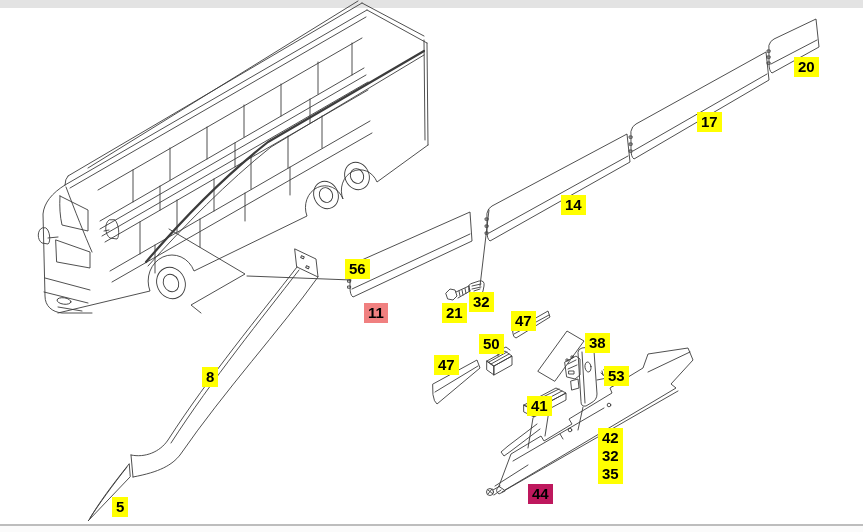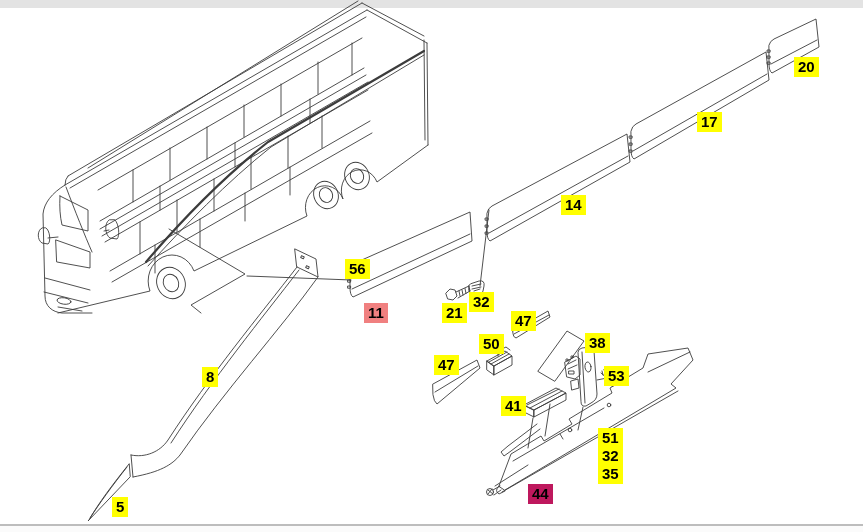--- a/index.html
+++ b/index.html
@@ -237,21 +237,21 @@
       <div class="plabel" style="left: 442px; top: 303px; background: rgb(255, 255, 0);">21</div>
       <div class="plabel" style="left: 469px; top: 292px; background: rgb(255, 255, 0);">32</div>
       <div class="plabel" style="left: 561px; top: 195px; background: rgb(255, 255, 0);">14</div>
       <div class="plabel" style="left: 697px; top: 112px; background: rgb(255, 255, 0); text-align: right;">17</div>
       <div class="plabel" style="left: 794px; top: 57px; background: rgb(255, 255, 0);">20</div>
       <div class="plabel" style="left: 434px; top: 355px; background: rgb(255, 255, 0);">47</div>
       <div class="plabel" style="left: 479px; top: 334px; background: rgb(255, 255, 0);">50</div>
       <div class="plabel" style="left: 511px; top: 311px; background: rgb(255, 255, 0);">47</div>
       <div class="plabel" style="left: 585px; top: 333px; background: rgb(255, 255, 0);">38</div>
       <div class="plabel" style="left: 604px; top: 366px; background: rgb(255, 255, 0);">53</div>
-      <div class="plabel" style="left: 501px; top: 396px; background: rgb(255, 255, 0);">41</div>
-      <div class="plabel" style="left: 598px; top: 428px; background: rgb(255, 255, 0);">51</div>
+      <div class="plabel" style="left: 527px; top: 396px; background: rgb(255, 255, 0);">41</div>
+      <div class="plabel" style="left: 598px; top: 428px; background: rgb(255, 255, 0);">42</div>
       <div class="plabel" style="left: 598px; top: 446px; background: rgb(255, 255, 0);">32</div>
       <div class="plabel" style="left: 598px; top: 464px; background: rgb(255, 255, 0);">35</div>
       <div class="plabel" style="left: 484px; top: 484px; background: #be185d; margin-left: 44px;">44</div>
     </div>
 
   <div class="botbar" style="background: rgb(251, 251, 251); border-top-color: rgb(189, 189, 189);"></div>
 </div>
 
 </body></html>

